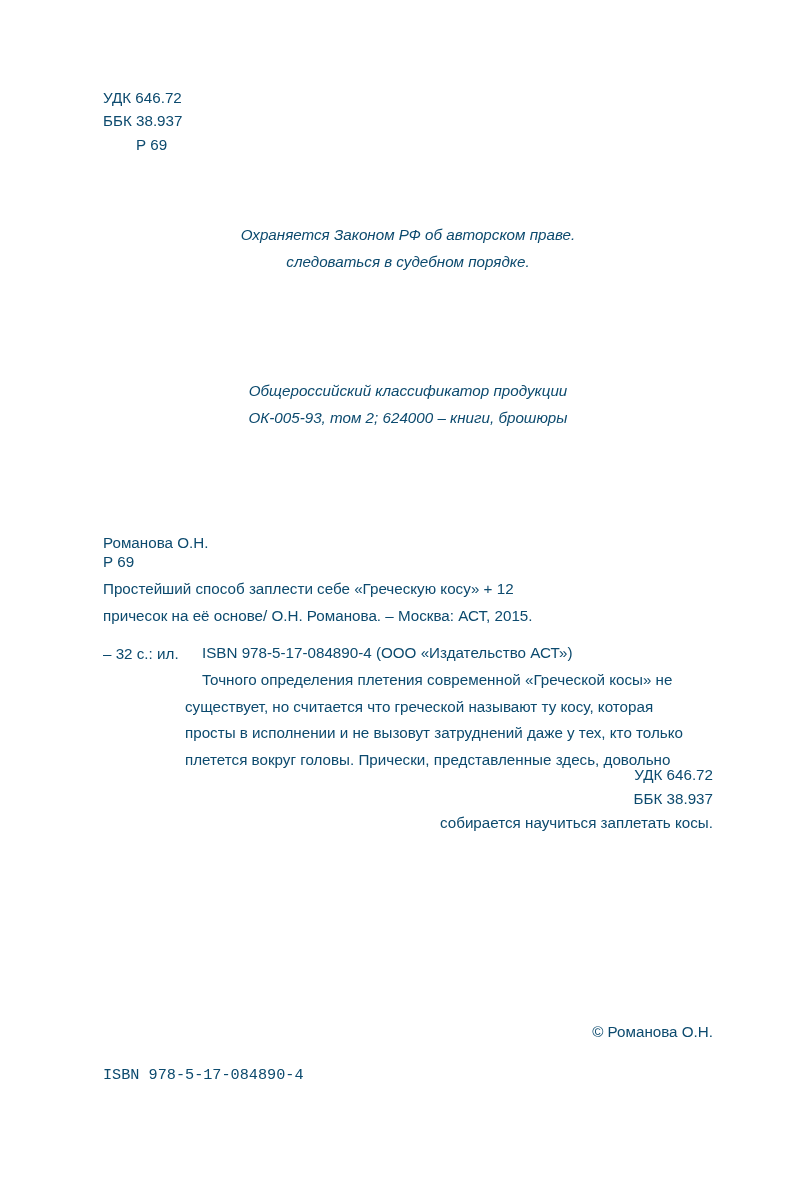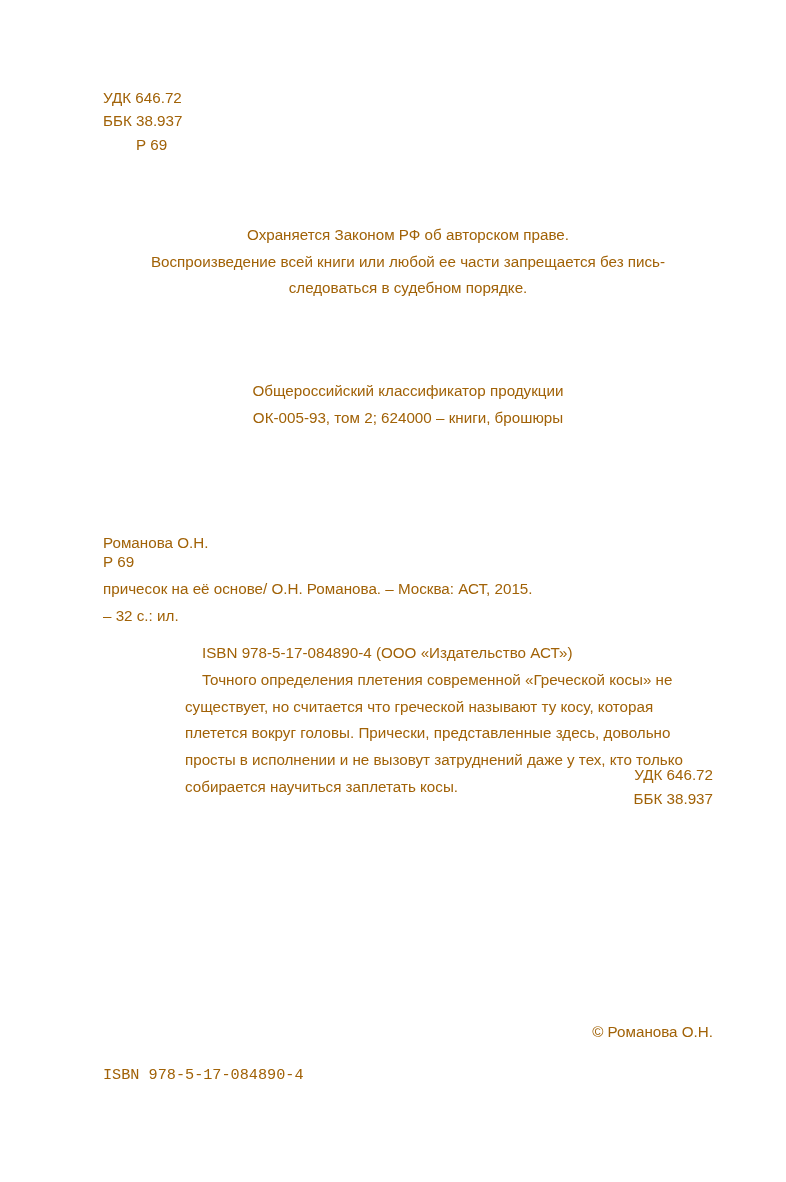--- a/index.html
+++ b/index.html
@@ -8,34 +8,34 @@
     padding: 0;
     background: #ffffff;
   }
 
   .page {
     position: relative;
     width: 786px;
     height: 1182px;
     margin: 0 auto;
     background: #ffffff;
-    color: #a16207;
+    color: #0c4a6e;
     font-family: "Liberation Sans", "DejaVu Sans", sans-serif;
     font-size: 15.2px;
     line-height: 22.6px;
     overflow: hidden;
     -webkit-font-smoothing: antialiased;
   }
 
   
   .blk { position: absolute; }
-  .center { text-align: center; }
+  .center { text-align: center; font-style: italic; }
   .left   { text-align: left; margin-top: 21px; }
   .just   { text-align: justify; text-justify: inter-word; }
-  .just > .ln:last-child { text-align: left; }
+  .just > .ln:last-child { text-align: right; margin-top: 36px; }
 
   .ln { display: block; white-space: pre; }
 
   
   .class-top {
     left: 103px;
     top: 86px;
     width: 200px;
     line-height: 23px;
   }
@@ -84,21 +84,21 @@
     top: 0;
     width: 70px;
     text-align: left;
   }
   .bib-body {
     margin-left: 82px;
     width: 528px;
     text-align: justify;
     text-justify: inter-word;
   }
-  .bib-body .ln:last-child { text-align: left; }
+  .bib-body .ln:last-child { text-align: left; margin-top: 12px; }
   .bib-body .ln:first-child { text-indent: 0; }
 
   
   .annot {
     left: 185px;
     top: 640px;
     width: 528px;
     line-height: 26.8px;
   }
   .annot .isbn-line { display: block; text-align: left; padding-left: 17px; }
@@ -134,46 +134,46 @@
 <div class="page">
 
   <div class="blk class-top">
     <span class="udk">УДК 646.72</span>
     <span class="bbk">ББК 38.937</span>
     <span class="code">Р 69</span>
   </div>
 
   <div class="blk legal center">
     <span class="ln">Охраняется Законом РФ об авторском праве.</span>
-    <span class="ln">Воспроизведение всей книги или любой ее части запрещается без пись-</span>
     <span class="ln">следоваться в судебном порядке.</span>
   </div>
 
   <div class="blk classifier center">
     <span class="ln">Общероссийский классификатор продукции</span>
     <span class="ln">ОК-005-93, том 2; 624000 – книги, брошюры</span>
   </div>
 
   <div class="blk author left">Романова О.Н.</div>
 
   <div class="blk bib">
     <span class="bib-code">Р 69</span>
     <span class="bib-body">
+      <span class="ln">Простейший способ заплести себе «Греческую косу» + 12</span>
       <span class="ln">причесок на её основе/ О.Н. Романова. – Москва: АСТ, 2015.</span>
       <span class="ln">– 32 с.: ил.</span>
     </span>
   </div>
 
   <div class="blk annot">
     <span class="isbn-line">ISBN 978-5-17-084890-4  (ООО «Издательство АСТ»)</span>
     <span class="para just">
       <span class="ln">Точного определения плетения современной «Греческой косы» не</span>
       <span class="ln">существует, но считается что греческой называют ту косу, которая</span>
+      <span class="ln">просты в исполнении и не вызовут затруднений даже у тех, кто только</span>
       <span class="ln">плетется вокруг головы. Прически, представленные здесь, довольно</span>
-      <span class="ln">просты в исполнении и не вызовут затруднений даже у тех, кто только</span>
       <span class="ln">собирается научиться заплетать косы.</span>
     </span>
   </div>
 
   <div class="blk class-bottom">
     <span class="ln" style="text-align:right">УДК 646.72</span>
     <span class="ln" style="text-align:right">ББК 38.937</span>
   </div>
 
   <div class="blk footer-isbn left">ISBN 978-5-17-084890-4</div>

